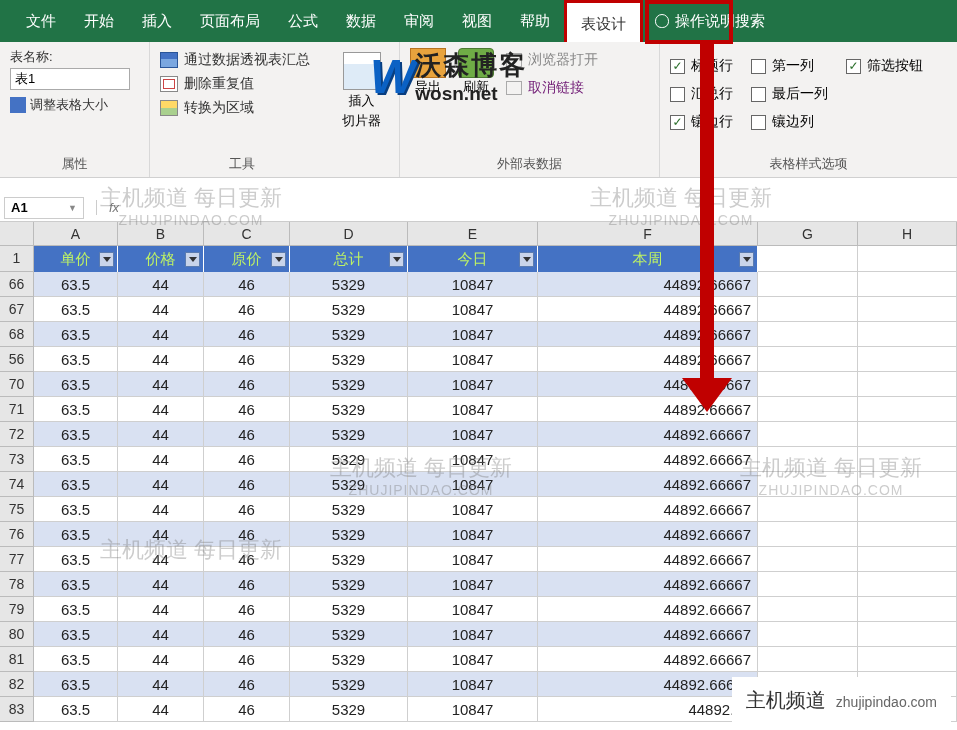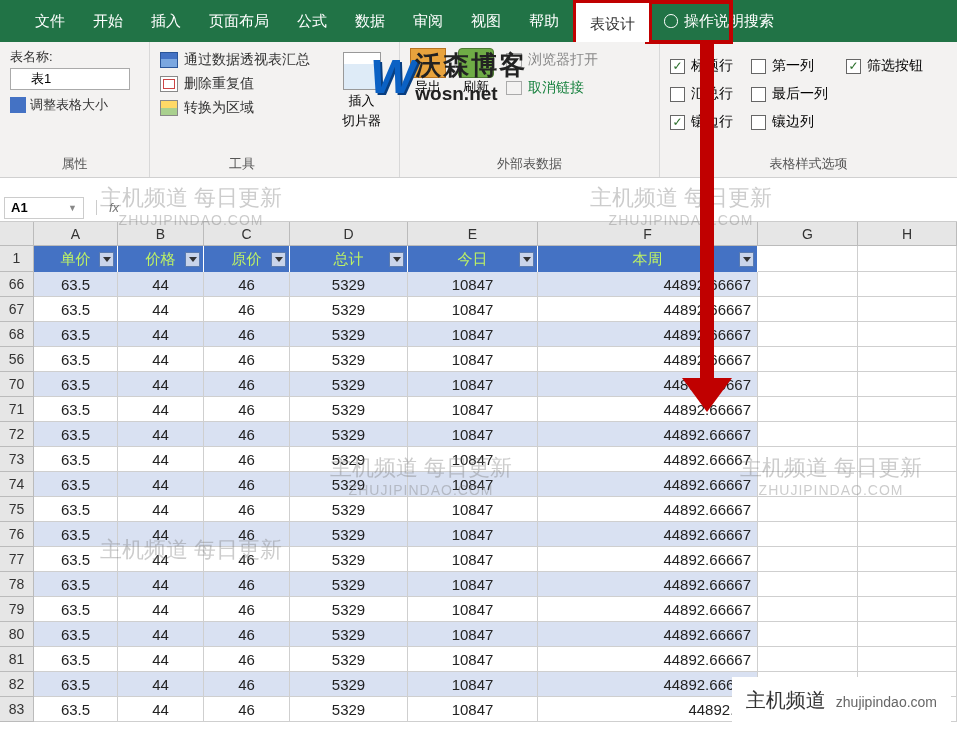--- a/index.html
+++ b/index.html
@@ -1,30 +1,30 @@
 <!DOCTYPE html>
 <html><head>
 <meta charset="utf-8">
 <style>
 * { box-sizing: border-box; margin: 0; padding: 0; }
 body { font-family: "Microsoft YaHei", sans-serif; font-size: 13px; background: #fff; width: 957px; height: 730px; overflow: hidden; position: relative; }
 
 
-.ribbon-tabs { background: #217346; height: 42px; display: flex; align-items: center; padding: 0 21px; color: #fff; }
+.ribbon-tabs { background: #217346; height: 42px; display: flex; align-items: center; padding: 0 12px; color: #fff; }
 .ribbon-tabs .tab { padding: 0 14px; height: 42px; line-height: 42px; cursor: pointer; font-size: 15px; }
 .ribbon-tabs .tab.active { background: #fff; color: #333; border: 3px solid #c00000; border-bottom: none; position: relative; z-index: 5; }
 .ribbon-tabs .tell-me { display: flex; align-items: center; gap: 6px; margin-left: 12px; font-size: 15px; }
 .bulb { width: 14px; height: 14px; border: 1.5px solid #fff; border-radius: 50% 50% 45% 45%; position: relative; }
 
 .ribbon-body { background: #f3f2f1; height: 136px; border-bottom: 1px solid #d0d0d0; display: flex; position: relative; }
 .ribbon-group { padding: 6px 10px 2px 10px; border-right: 1px solid #d8d8d8; display: flex; flex-direction: column; }
 .group-label { text-align: center; color: #555; font-size: 13px; margin-top: auto; padding-bottom: 2px; }
 
 .tbl-name-label { font-size: 13px; color: #333; margin-bottom: 2px; }
-.tbl-name-input { width: 120px; height: 22px; border: 1px solid #aaa; padding: 0 20px; font-size: 13px; background: #fff; }
+.tbl-name-input { width: 120px; height: 22px; border: 1px solid #aaa; padding: 0 4px; font-size: 13px; background: #fff; }
 .resize-btn { display: flex; align-items: center; gap: 4px; margin-top: 6px; font-size: 13px; color: #333; cursor: pointer; }
 .mini-icon { width: 16px; height: 16px; background: #4472c4; display: inline-block; }
 
 .tool-item { display: flex; align-items: center; gap: 6px; font-size: 14px; color: #333; margin: 3px 0; cursor: pointer; }
 .tool-item .ic { width: 18px; height: 16px; display: inline-block; }
 .ic-pivot { background: linear-gradient(#4472c4 40%, #7ba7e0 40%); border: 1px solid #2a5599; }
 .ic-dup { background: #fff; border: 1px solid #888; position: relative; }
 .ic-dup::after { content: ""; position: absolute; inset: 2px; border: 1px solid #c44; }
 .ic-range { background: linear-gradient(#ffd966 50%, #a9d08e 50%); border: 1px solid #888; }
 
@@ -150,21 +150,21 @@
       </div>
       <div class="export-block">
         <div class="refresh-icon"></div>
         <div style="font-size:13px">刷新</div>
       </div>
       <div style="display:flex;flex-direction:column;gap:4px;font-size:13px;color:#777">
         <div class="tool-item" style="color:#888">
             <span style="width:16px;height:14px;border:1px solid #aaa;display:inline-block"></span>
             <span>浏览器打开</span>
           </div>
-        <div class="tool-item" style="color:#15803d">
+        <div class="tool-item" style="color:#701a75">
             <span style="width:16px;height:14px;border:1px solid #aaa;display:inline-block"></span>
             <span>取消链接</span>
           </div>
       </div>
     </div>
     <div class="group-label">外部表数据</div>
   </div>
 
   <div class="ribbon-group" style="flex:1;border-right:none">
     <div class="style-opts">

